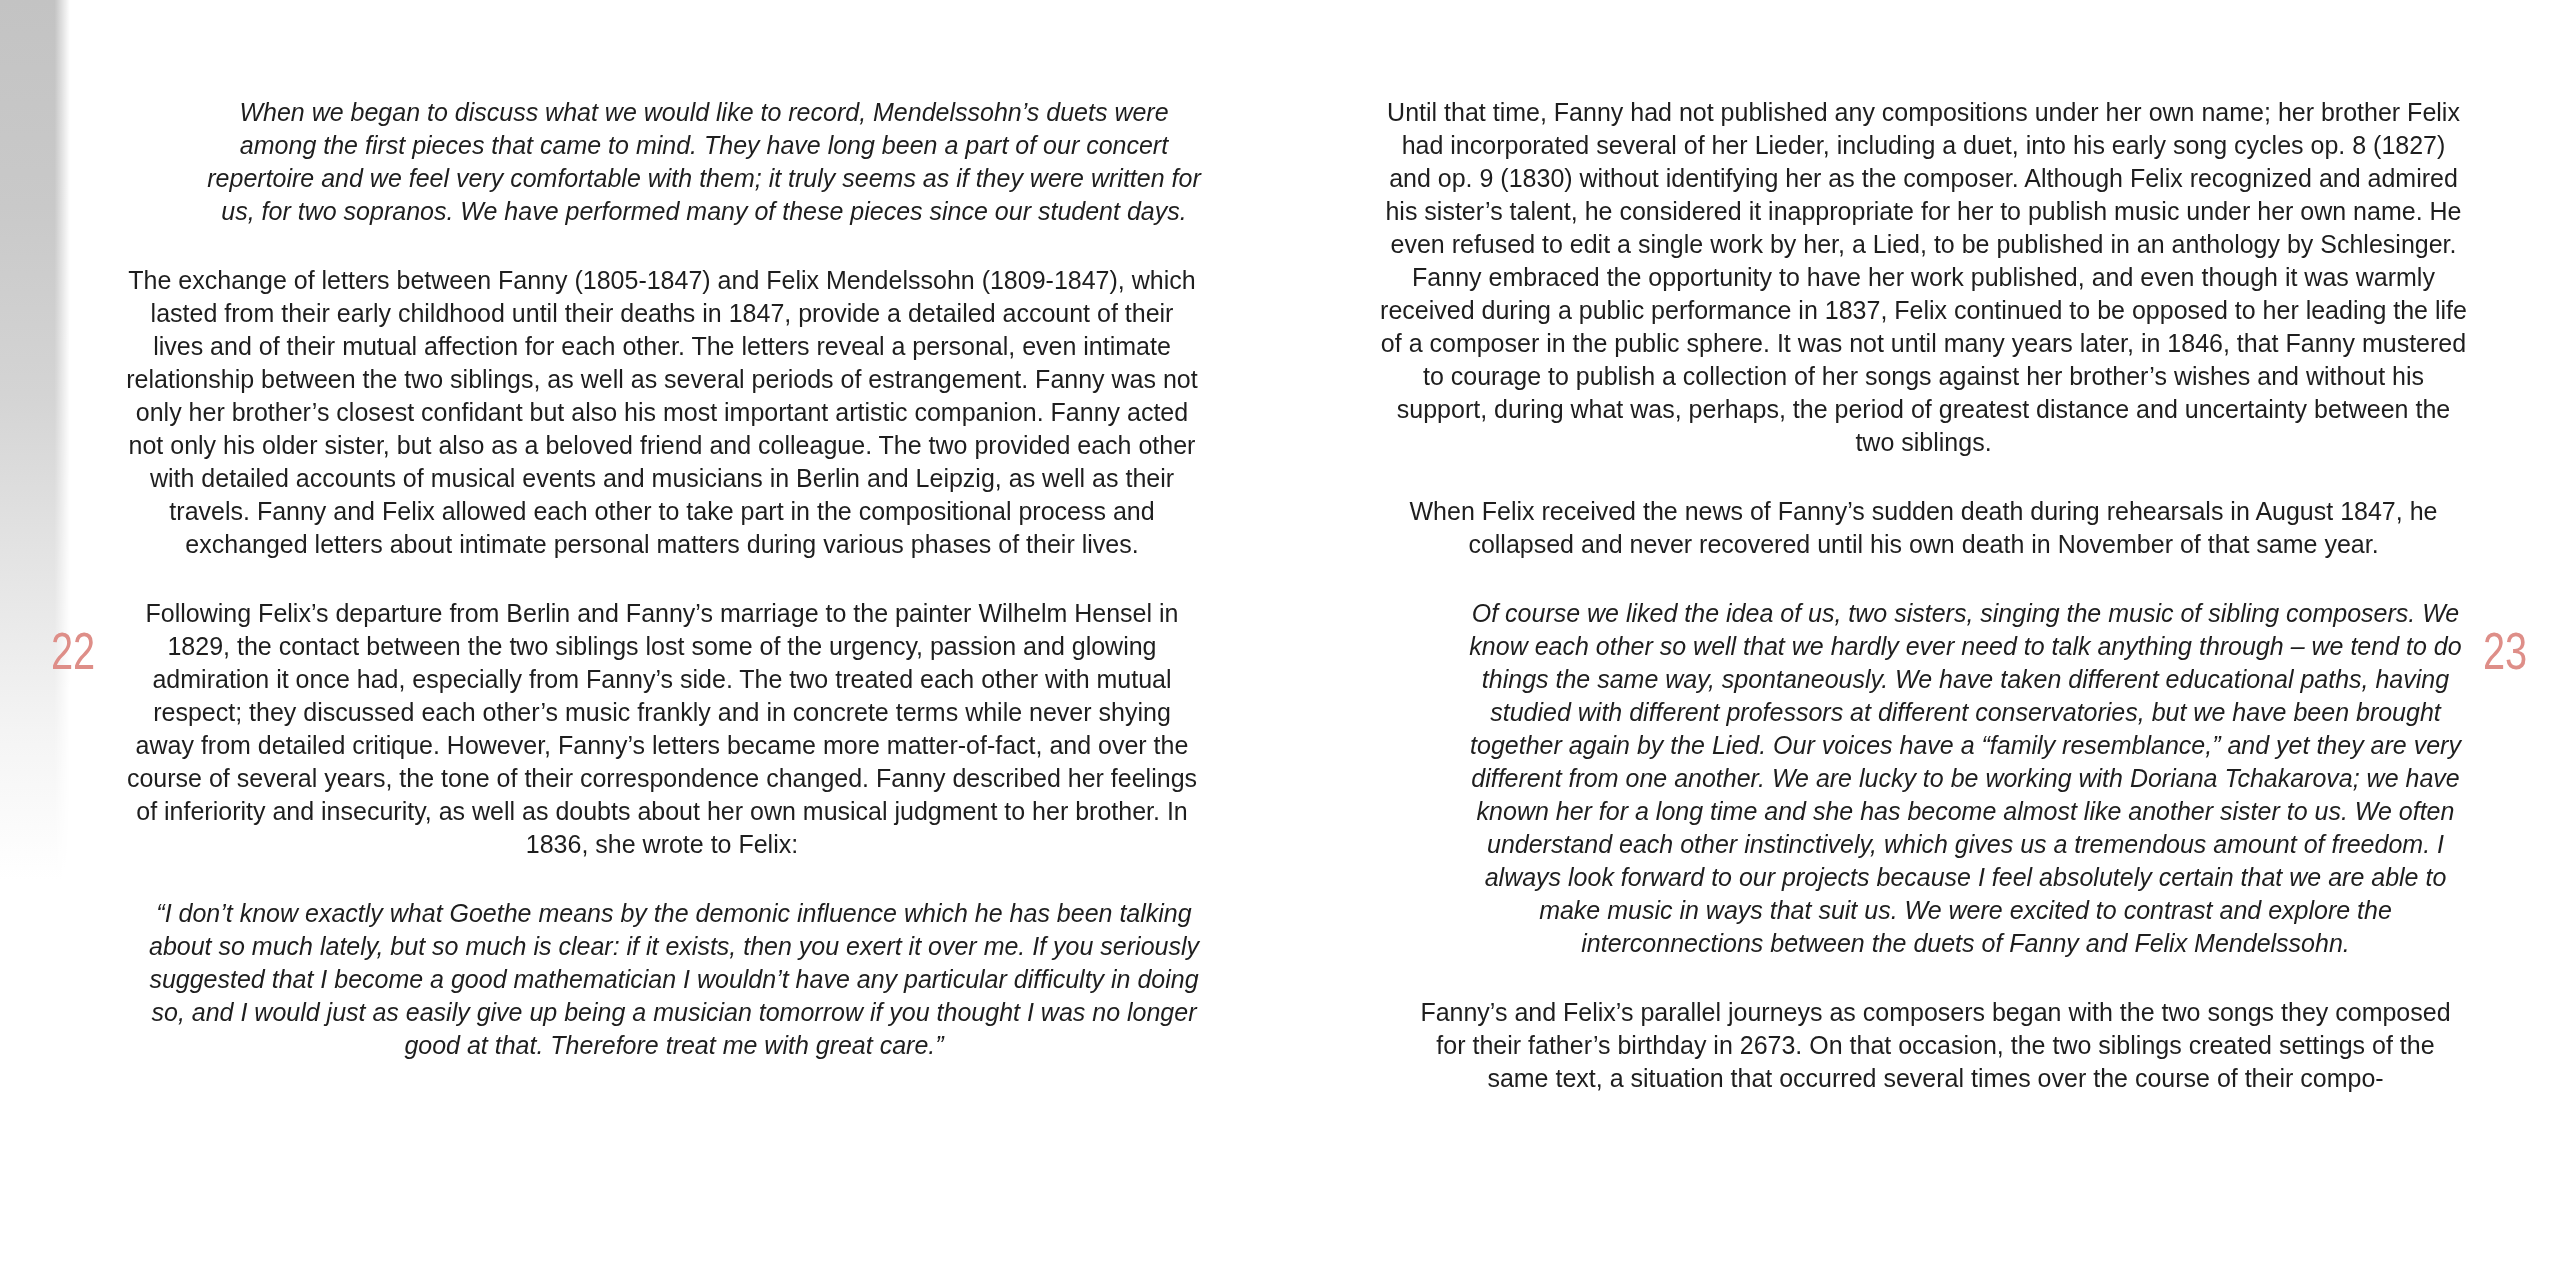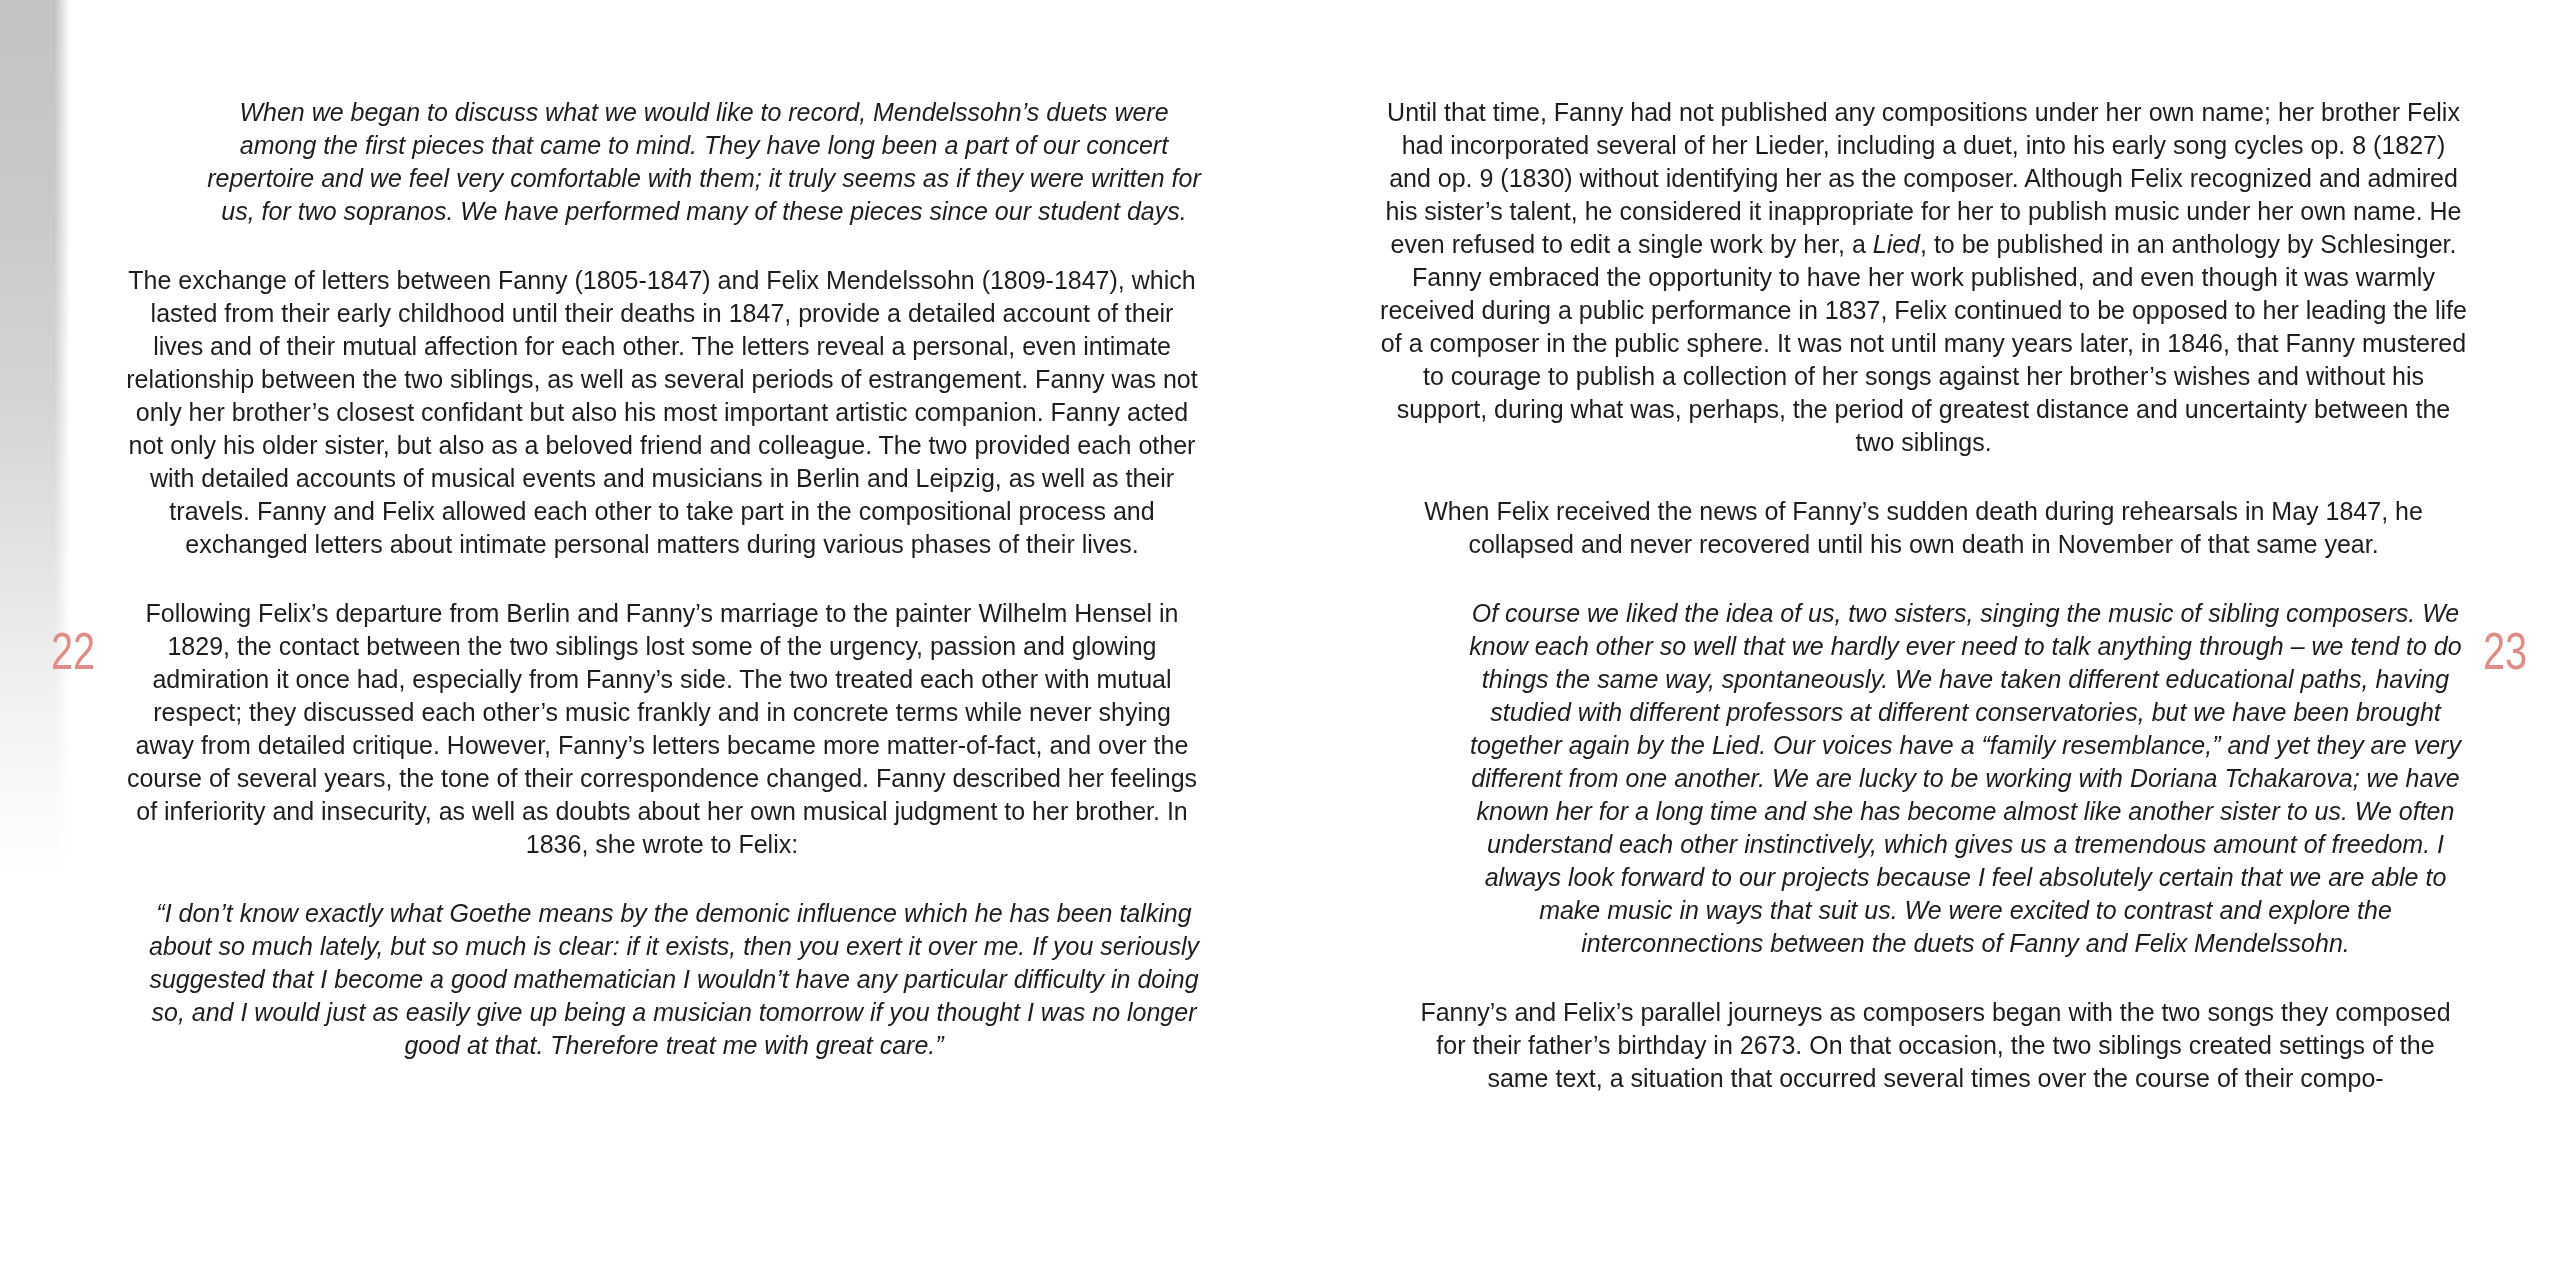--- a/index.html
+++ b/index.html
@@ -32,21 +32,21 @@
     line-height: 33px;
     letter-spacing: 0;
     text-align: center;
     white-space: normal;
   }
   .para:last-child { margin-bottom: 0; margin-left: 24px; }
   .quote {
     font-style: italic;
     margin-left: 84px;
   }
-  .inline-em { font-style: italic; }
+  .inline-em { }
   .page-num {
     position: absolute;
     top: 626px;
     font-size: 51px;
     line-height: 1;
     color: #de8e88;
     transform: scaleX(0.78);
     transform-origin: left top;
   }
   .page-left  .page-num { left: 51px; }
@@ -78,19 +78,19 @@
     <p class="para">The exchange of letters between Fanny (1805-1847) and Felix Mendelssohn (1809-1847), which lasted from their early childhood until their deaths in 1847, provide a detailed account of their lives and of their mutual affection for each other. The letters reveal a personal, even intimate relationship between the two siblings, as well as several periods of estrangement. Fanny was not only her brother’s closest confidant but also his most important artistic companion. Fanny acted not only his older sister, but also as a beloved friend and colleague. The two provided each other with detailed accounts of musical events and musicians in Berlin and Leipzig, as well as their travels. Fanny and Felix allowed each other to take part in the compositional process and exchanged letters about intimate personal matters during various phases of their lives.</p>
     <p class="para">Following Felix’s departure from Berlin and Fanny’s marriage to the painter Wilhelm Hensel in 1829, the contact between the two siblings lost some of the urgency, passion and glowing admiration it once had, especially from Fanny’s side. The two treated each other with mutual respect; they discussed each other’s music frankly and in concrete terms while never shying away from detailed critique. However, Fanny’s letters became more matter-of-fact, and over the course of several years, the tone of their correspondence changed. Fanny described her feelings of inferiority and insecurity, as well as doubts about her own musical judgment to her brother. In 1836, she wrote to Felix:</p>
     <p class="para quote">“I don’t know exactly what Goethe means by the demonic influence which he has been talking about so much lately, but so much is clear: if it exists, then you exert it over me. If you seriously suggested that I become a good mathematician I wouldn’t have any particular difficulty in doing so, and I would just as easily give up being a musician tomorrow if you thought I was no longer good at that. Therefore treat me with great care.”</p>
   </div>
 
   <div class="page page-right">
     <div class="page-num">23</div>
 
     <p class="para"><span>Until that time, Fanny had not published any compositions under her own name; her brother Felix had incorporated several of her Lieder, including a duet, into his early song cycles op. 8 (1827) and op. 9 (1830) without identifying her as the composer. Although Felix recognized and admired his sister’s talent, he considered it inappropriate for her to publish music under her own name. He even refused to edit a single work by her, a </span><span class="inline-em">Lied</span><span>, to be published in an anthology by Schlesinger. Fanny embraced the opportunity to have her work published, and even though it was warmly received during a public performance in 1837, Felix continued to be opposed to her leading the life of a composer in the public sphere. It was not until many years later, in 1846, that Fanny mustered to courage to publish a collection of her songs against her brother’s wishes and without his support, during what was, perhaps, the period of greatest distance and uncertainty between the two siblings.</span></p>
 
-    <p class="para">When Felix received the news of Fanny’s sudden death during rehearsals in May 1847, he collapsed and never recovered until his own death in November of that same year.</p>
+    <p class="para">When Felix received the news of Fanny’s sudden death during rehearsals in August 1847, he collapsed and never recovered until his own death in November of that same year.</p>
     <p class="para quote">Of course we liked the idea of us, two sisters, singing the music of sibling composers. We know each other so well that we hardly ever need to talk anything through – we tend to do things the same way, spontaneously. We have taken different educational paths, having studied with different professors at different conservatories, but we have been brought together again by the Lied. Our voices have a “family resemblance,” and yet they are very different from one another. We are lucky to be working with Doriana Tchakarova; we have known her for a long time and she has become almost like another sister to us. We often understand each other instinctively, which gives us a tremendous amount of freedom. I always look forward to our projects because I feel absolutely certain that we are able to make music in ways that suit us. We were excited to contrast and explore the interconnections between the duets of Fanny and Felix Mendelssohn.</p>
     <p class="para">Fanny’s and Felix’s parallel journeys as composers began with the two songs they composed for their father’s birthday in 2673. On that occasion, the two siblings created settings of the same text, a situation that occurred several times over the course of their compo-</p>
   </div>
 
 </div>
 
 
 </body></html>

